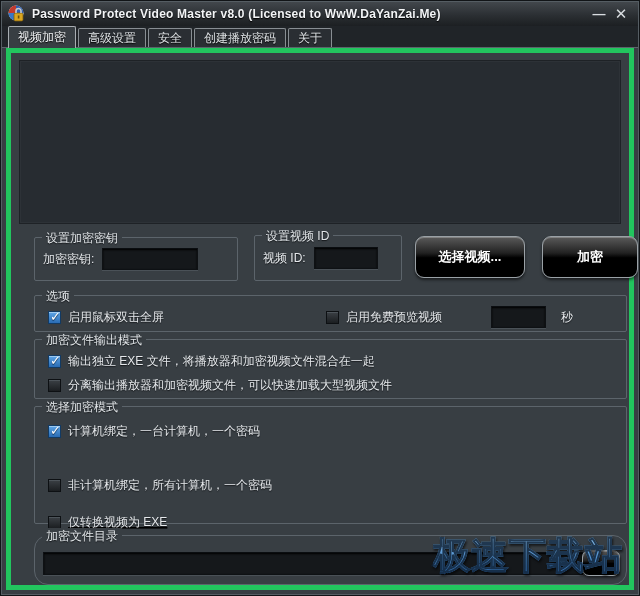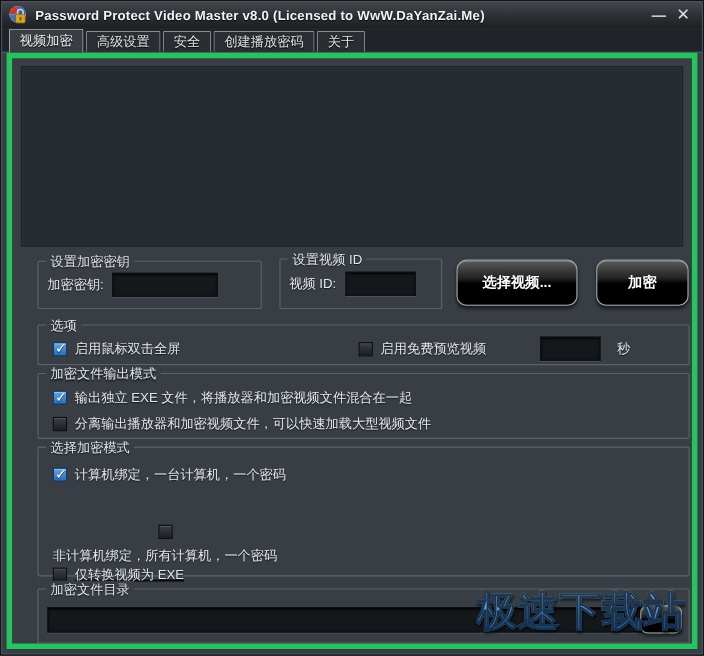--- a/index.html
+++ b/index.html
@@ -55,21 +55,21 @@
   .gb-inner{position:absolute;left:8px;right:8px;top:0;bottom:0;
     display:flex;align-items:center;gap:8px;}
   .gb-key .txt-input{width:96px;}
   .gb-vid .txt-input{width:64px;}
 
   .glossy-btn{border-radius:9px;border:1px solid #9aa1a6;color:#fff;font-weight:bold;
     font-size:13px;font-family:inherit;cursor:default;text-shadow:0 1px 1px #000;
     background:linear-gradient(#5a5a5a 0%,#222 40%,#000 52%,#000 100%);
     box-shadow:0 2px 3px rgba(0,0,0,.55), inset 0 1px 0 rgba(255,255,255,.25);}
   .btn-select{position:absolute;left:404px;top:183px;width:110px;height:42px;}
-  .btn-encrypt{position:absolute;left:531px;top:183px;width:84px;height:42px;}
+  .btn-encrypt{position:absolute;left:531px;top:183px;width:96px;height:42px;}
 
   
   .checkbox{display:inline-block;width:13px;height:13px;flex:0 0 auto;
     background:linear-gradient(#3b4045,#1b1e21);border:1px solid #0d1013;
     box-shadow:inset 0 1px 0 #4d545a;position:relative;}
   .checkbox.checked{background:linear-gradient(#5fa6e8,#2a6cb4);
     border-color:#123a63;box-shadow:inset 0 1px 0 #9cc9f0;}
   .checkbox.checked::after{content:"✓";position:absolute;left:1px;top:-3px;
     color:#fff;font-size:13px;font-weight:bold;text-shadow:0 1px 1px #0c2c4e;}
   .cb-row{display:flex;align-items:center;gap:7px;}
@@ -83,24 +83,24 @@
 
   .gb-output{left:23px;top:286px;width:593px;height:60px;}
   .gb-output .cb-row{position:absolute;left:13px;}
   .gb-output .cb-row.r0{top:13px;}
   .gb-output .cb-row.r1{top:37px;}
 
   .gb-mode{left:23px;top:353px;width:593px;height:118px;}
   .gb-mode .cb-row{position:absolute;left:13px;}
   .gb-mode .cb-row.r0{top:16px;}
   .gb-mode .cb-row.r1{top:43px;}
-  .gb-mode .cb-row.r2{top:70px;flex-direction:column;}
+  .gb-mode .cb-row.r2{top:70px;}
   .gb-mode .cb-row.r3{top:107px;text-decoration:underline;}
 
-  .gb-dir{left:23px;top:482px;width:593px;height:50px;}
+  .gb-dir{left:23px;top:482px;width:593px;height:50px;border-radius:14px;}
   .dir-input{position:absolute;left:8px;top:16px;width:540px;height:23px;}
   .btn-browse{position:absolute;right:6px;top:14px;width:38px;height:26px;
     border-radius:7px;font-size:11px;}
 
   .watermark{position:absolute;right:6px;bottom:4px;font-size:37px;font-weight:bold;
     letter-spacing:1px;white-space:nowrap;
     background:linear-gradient(#8cc0ea 10%,#4e8ecd 55%,#2f6db5 90%);
     -webkit-background-clip:text;background-clip:text;color:transparent;
     -webkit-text-stroke:1px rgba(16,34,54,.85);
     filter:drop-shadow(1px 2px 1px rgba(0,0,0,.6));}

